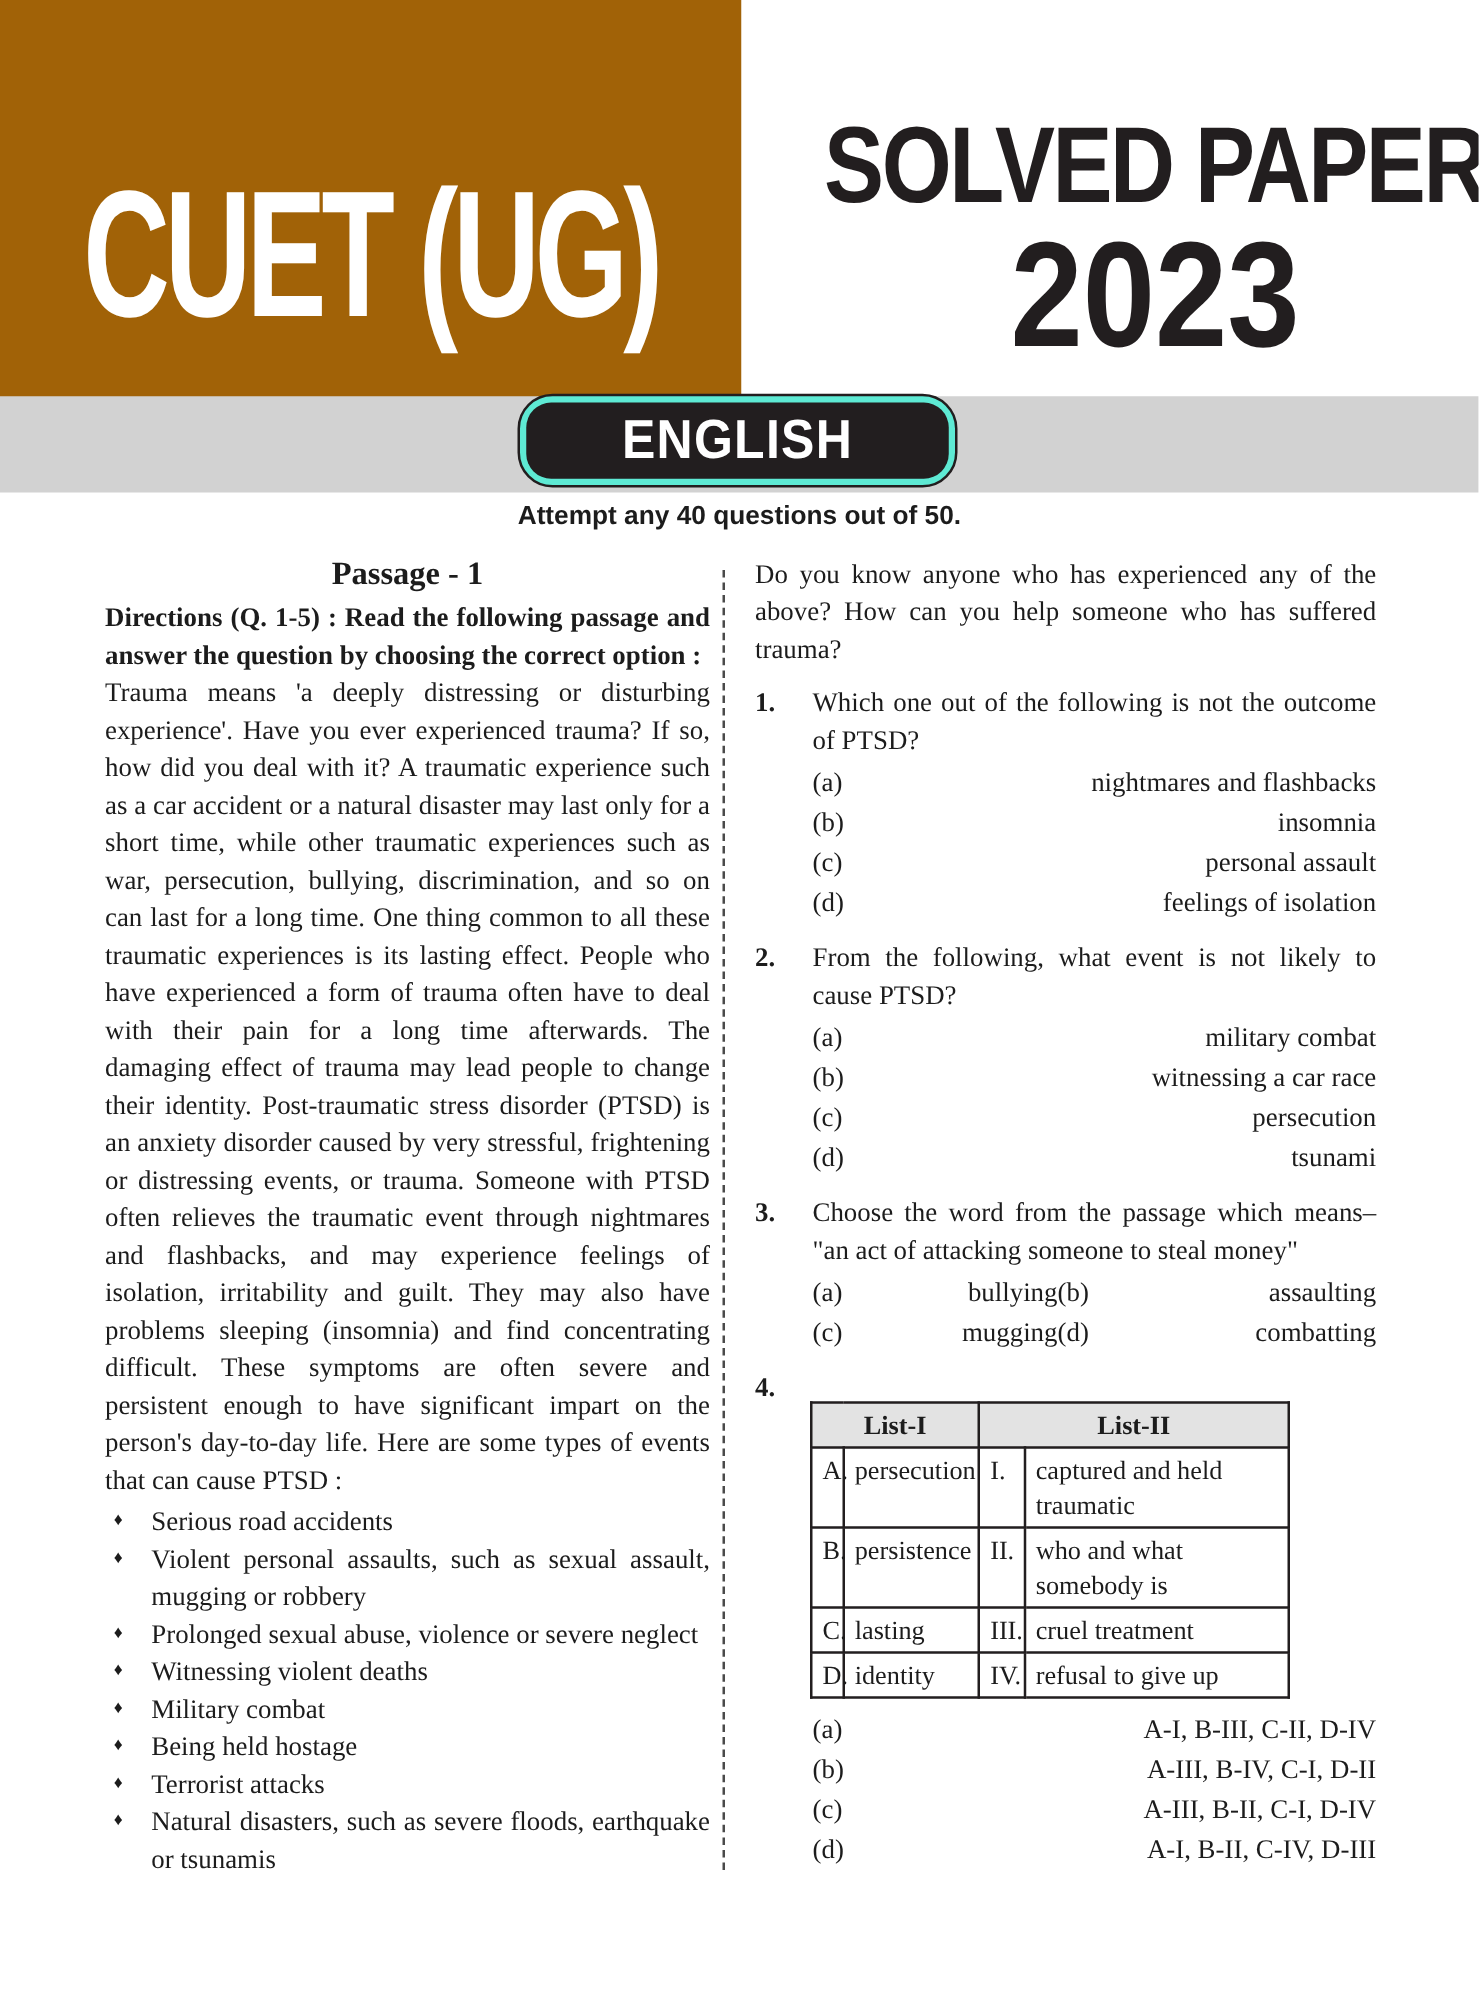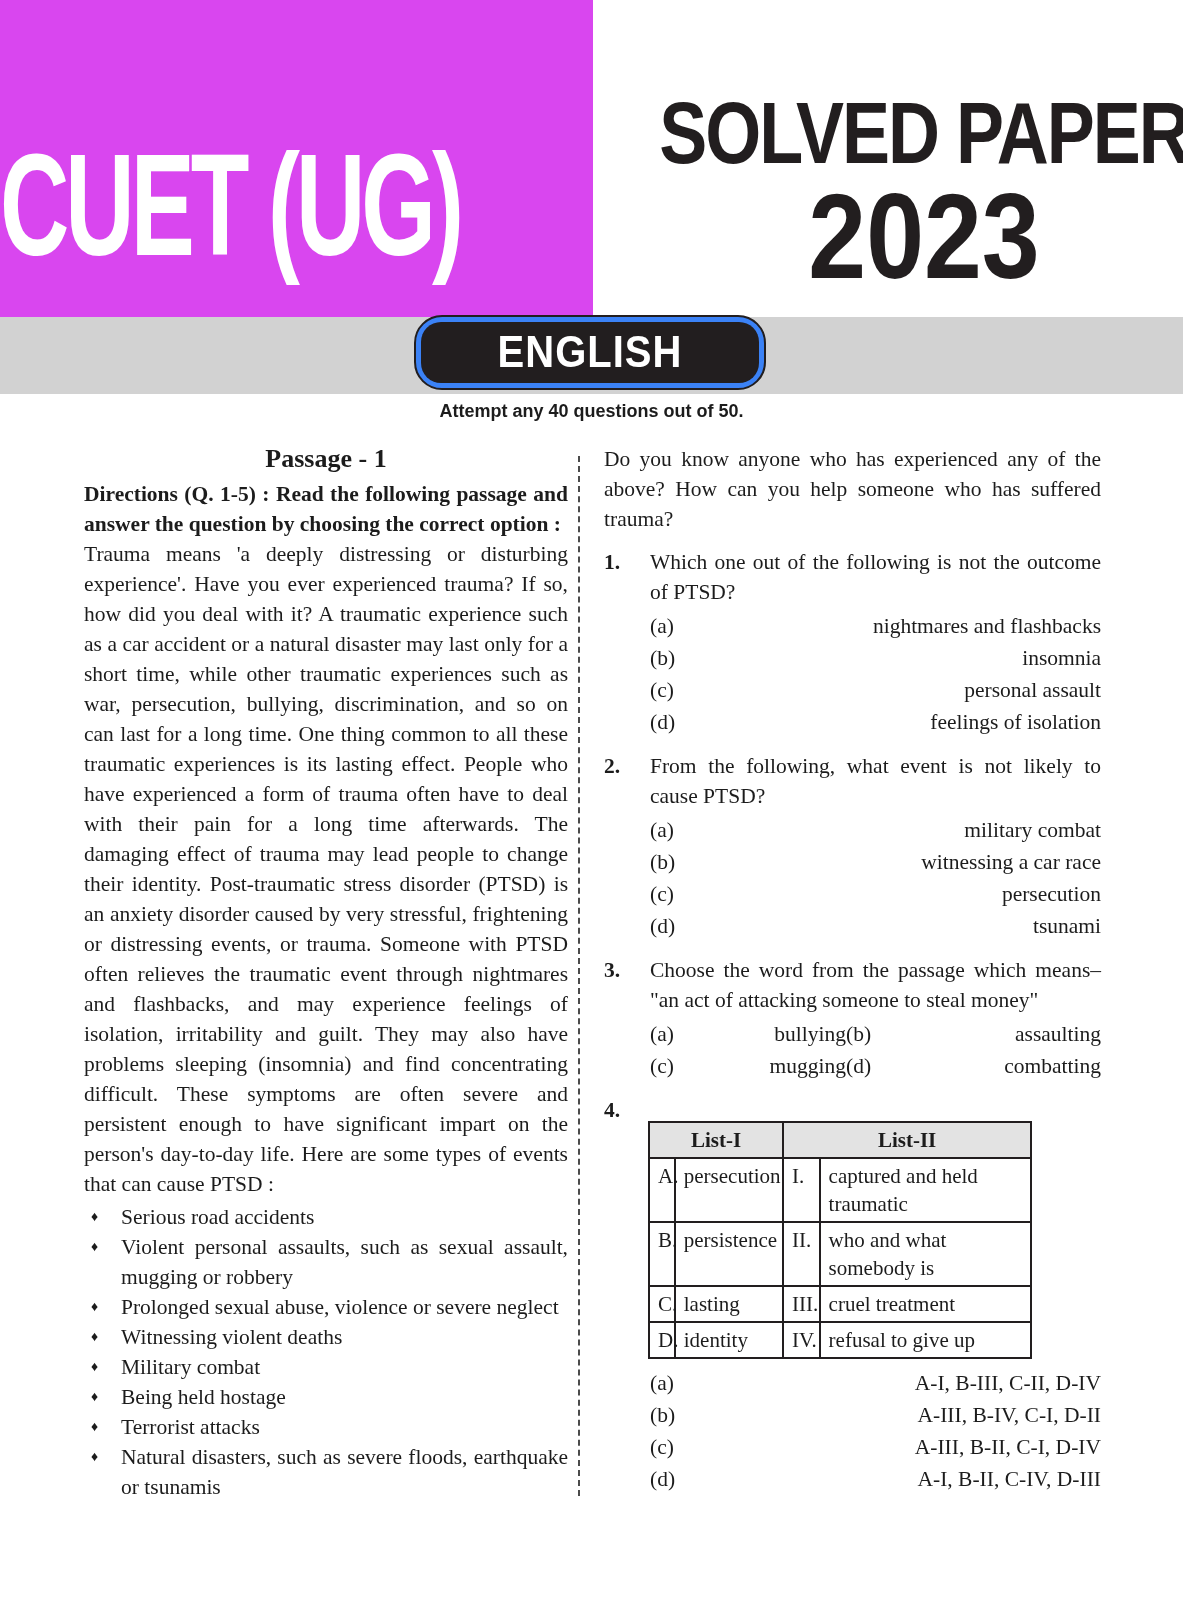--- a/index.html
+++ b/index.html
@@ -3,54 +3,54 @@
 <meta charset="utf-8">
 <style>
   html, body { margin:0; padding:0; background:#ffffff; }
   .page {
     position:relative; width:1183px; height:1611px; background:#ffffff;
     font-family:"Liberation Serif", serif; color:#1c1c1c; overflow:hidden;
   }
   
   .hdr-black {
     position:absolute; left:0; top:0; width:593px; height:340px;
-    background:#d946ef; display:flex; align-items:center; 
+    background:#a16207; display:flex; align-items:center; justify-content:center;
   }
   .brand {
     color:#ffffff; font-family:"Liberation Sans", sans-serif; font-weight:bold;
     font-size:96px; letter-spacing:-4px; white-space:nowrap;
     transform:scaleY(1.5); margin-top:70px;
   }
   .hdr-right {
     position:absolute; left:593px; top:0; width:590px; height:317px;
     display:flex; flex-direction:column; align-items:center;
     font-family:"Liberation Sans", sans-serif; color:#221e1f;margin-left:36px;
   }
   .solved {
     margin-top:92px; font-weight:bold; font-size:72px; letter-spacing:-2px;
     white-space:nowrap; transform:scaleY(1.2);
   }
   .year { font-weight:bold; font-size:104px; margin-top:4px; transform:scaleY(1.15); }
   .gray-band { position:absolute; left:0; top:317px; width:1183px; height:77px; background:#d2d2d2; }
   .badge-outer {
     position:absolute; left:414px; top:315px; width:352px; height:75px;
-    box-sizing:border-box; background:#3b82f6; border:2px solid #221e1f;
+    box-sizing:border-box; background:#5eead4; border:2px solid #221e1f;
     border-radius:28px; padding:5px;
   }
   .badge-inner {
     width:100%; height:100%; box-sizing:border-box; background:#221e1f;
     border-radius:20px; display:flex; align-items:center; justify-content:center;
   }
   .badge-text {
     color:#ffffff; font-family:"Liberation Sans", sans-serif; font-weight:bold;
     font-size:40px; letter-spacing:1px; transform:scaleY(1.1);
   }
   .instruction {
     position:absolute; left:0; top:401px; width:1183px; text-align:center;
-    font-family:"Liberation Sans", sans-serif; font-weight:bold; font-size:18px; color:#1c1c1c;
+    font-family:"Liberation Sans", sans-serif; font-weight:bold; font-size:21px; color:#1c1c1c;
   }
   
   .divider {
     position:absolute; left:578px; top:456px; height:1040px; width:0;
     border-left:2px dashed #4a4a4a;
   }
   .col-left  { position:absolute; left:84px;  top:444px; width:484px; }
   .col-right { position:absolute; left:604px; top:444px; width:497px; }
   .col-left, .col-right { font-size:21.5px; line-height:30px; text-align:justify; }
 

